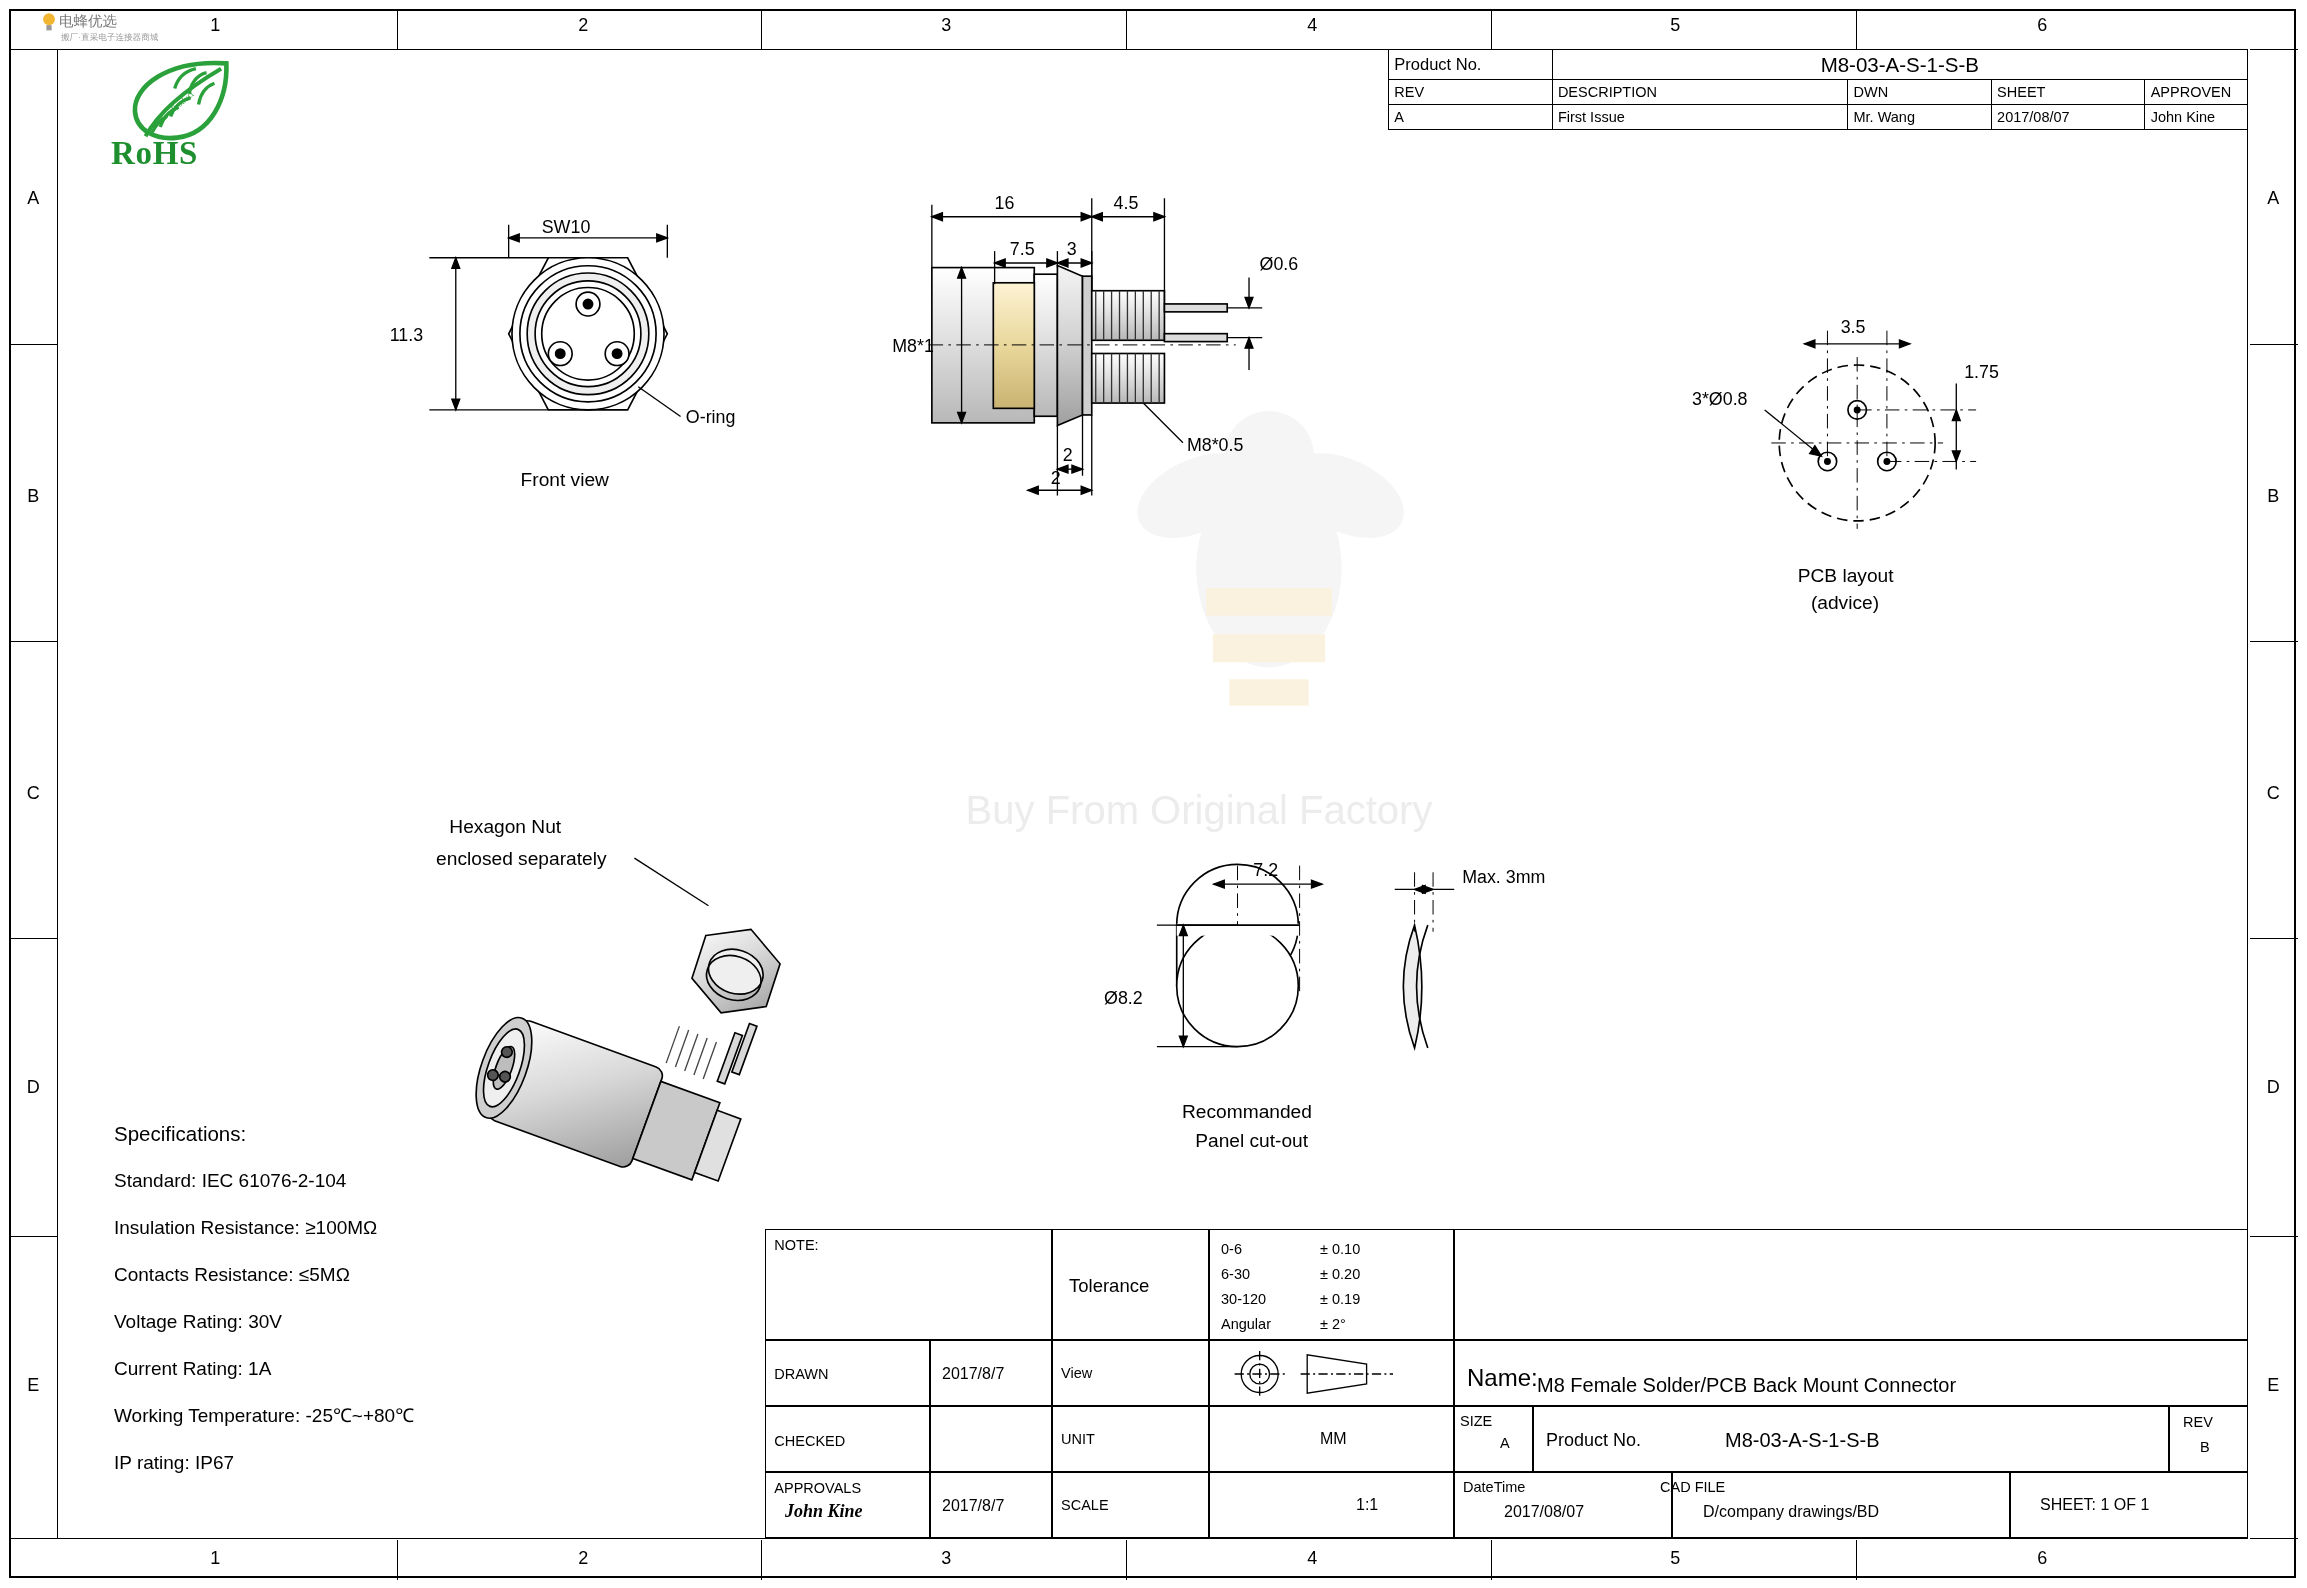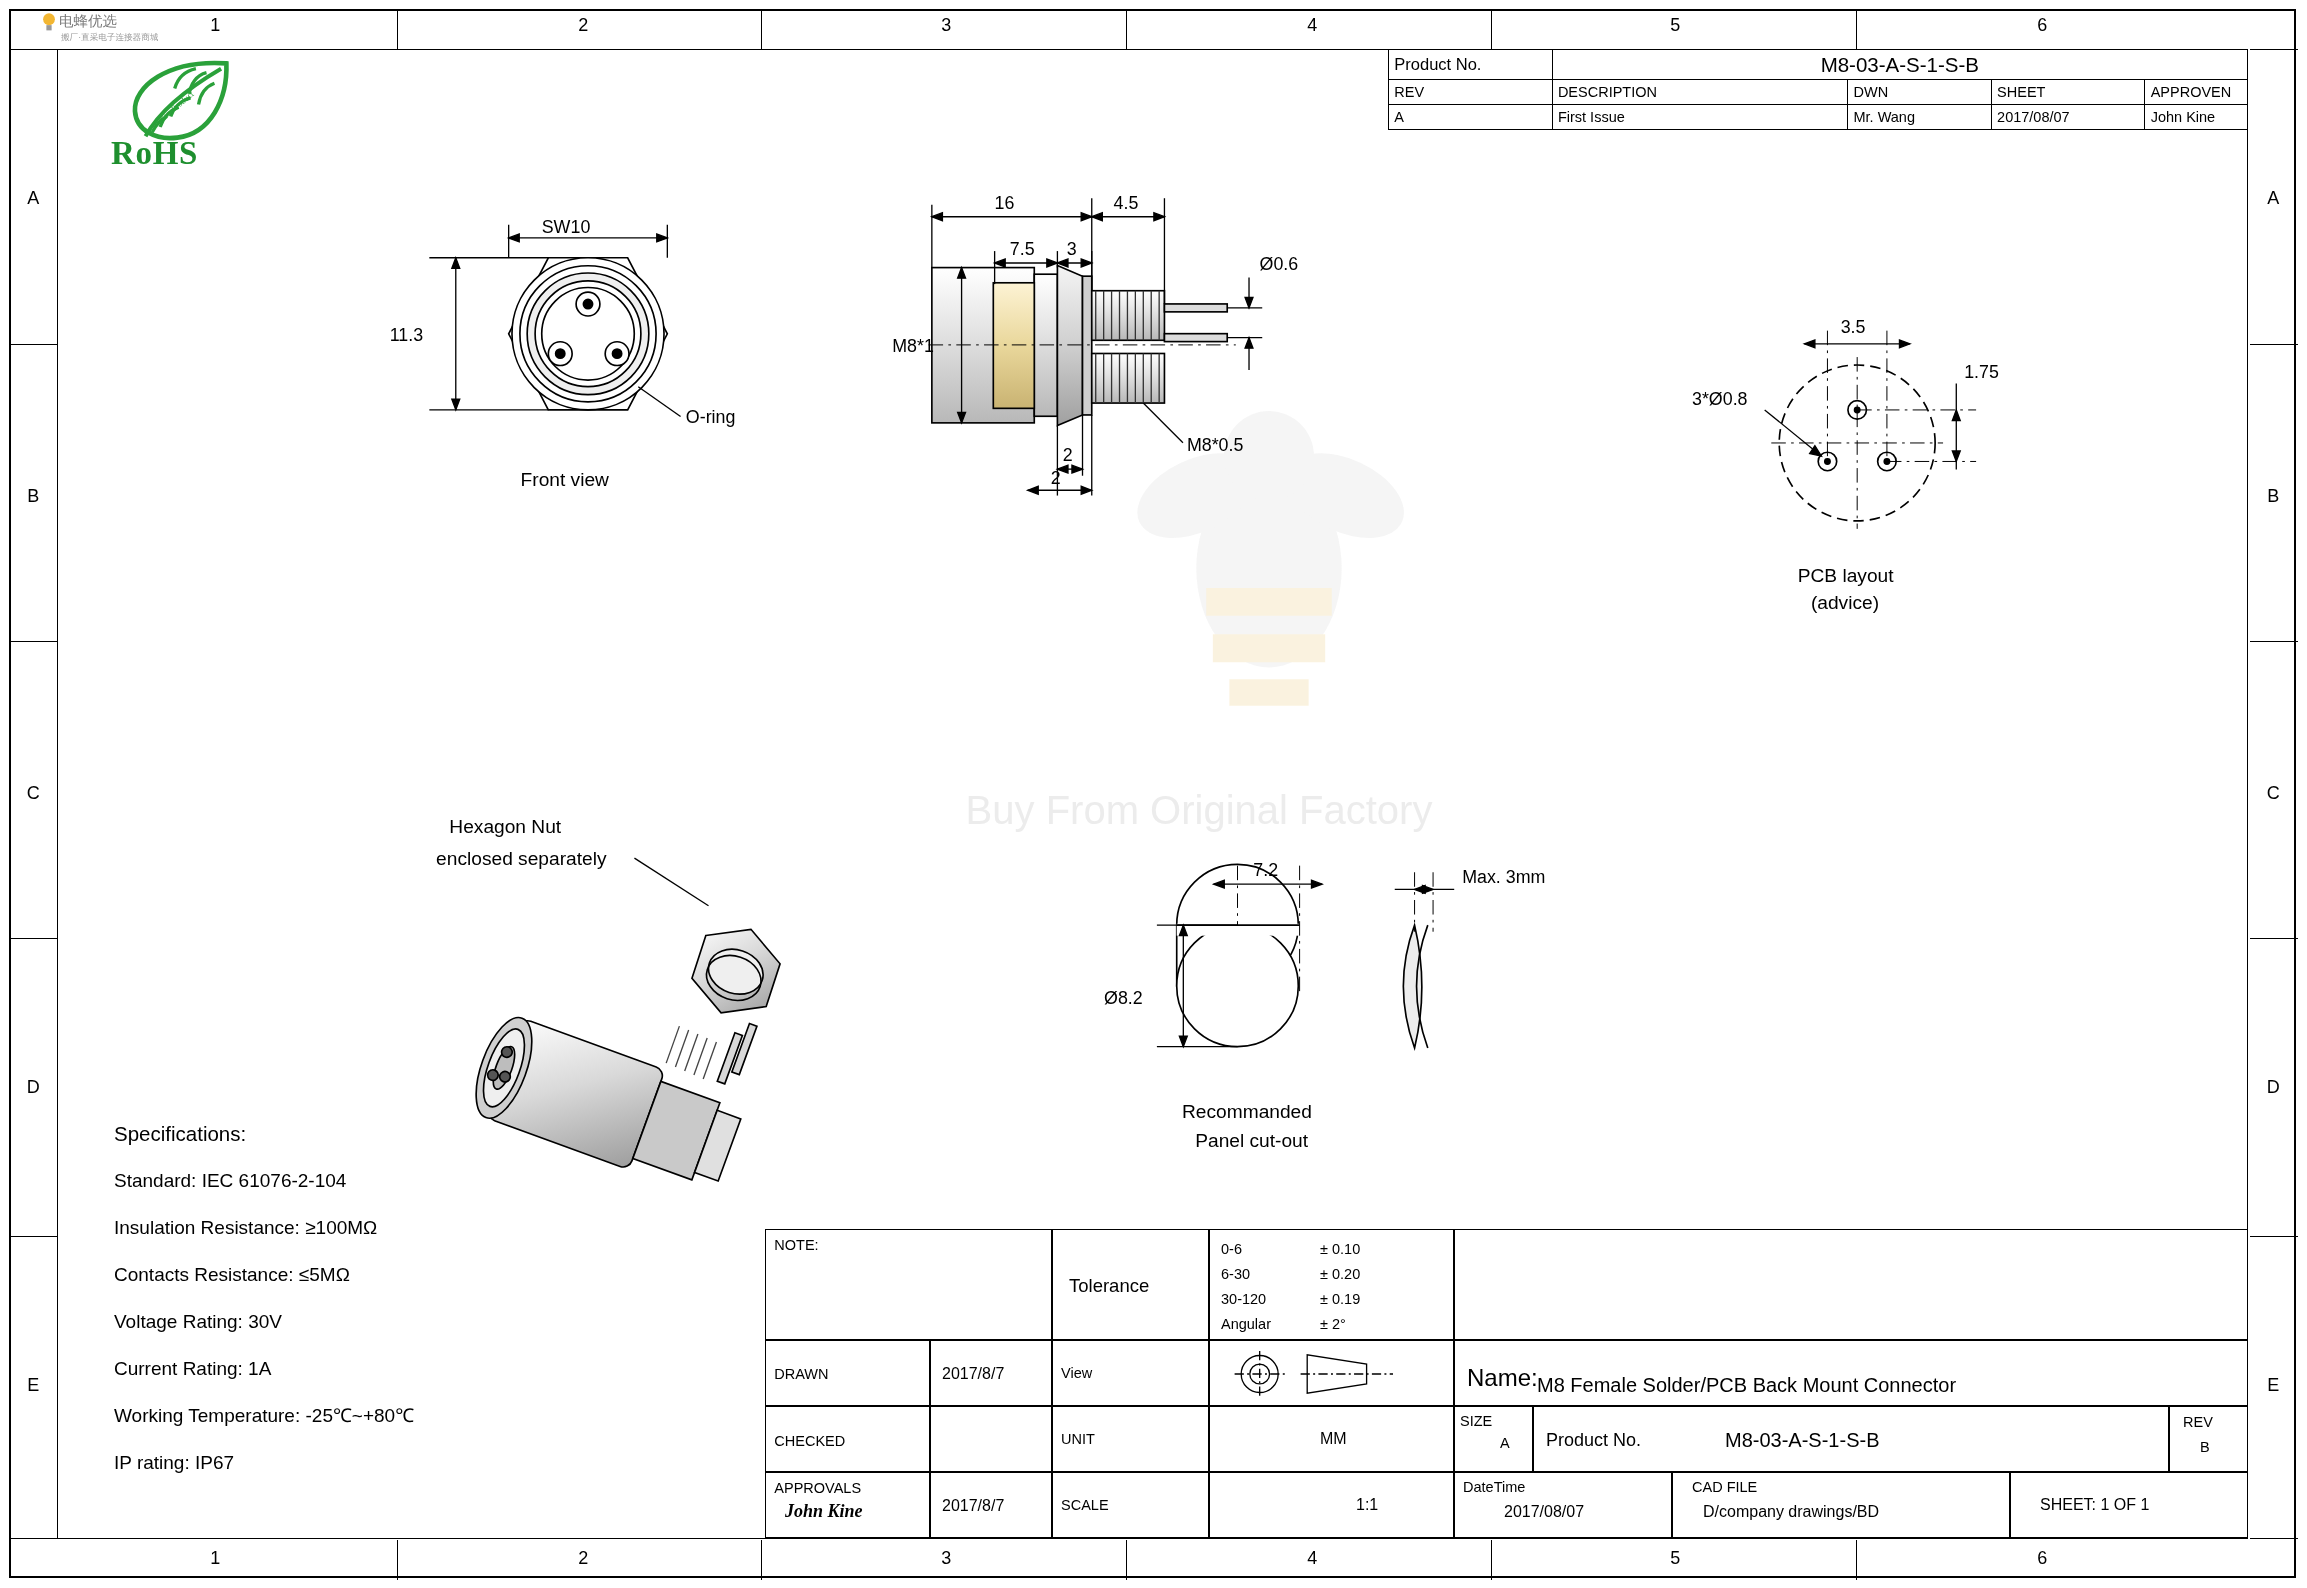--- a/index.html
+++ b/index.html
@@ -536,19 +536,19 @@
 
     <div class="lbl" style="left:695px;top:184px;">SIZE</div>
     <div class="lbl" style="left:735px;top:206px;">A</div>
     <div class="val" style="left:781px;top:201px;font-size:18px;">Product No.</div>
     <div class="val" style="left:960px;top:200px;font-size:20px;">M8-03-A-S-1-S-B</div>
     <div class="lbl" style="left:1418px;top:185px;">REV</div>
     <div class="lbl" style="left:1435px;top:210px;">B</div>
 
     <div class="lbl" style="left:698px;top:250px;">DateTime</div>
     <div class="val" style="left:739px;top:274px;">2017/08/07</div>
-    <div class="lbl" style="left:927px;top:250px;text-align:center;">CAD FILE</div>
+    <div class="lbl" style="left:895px;top:250px;text-align:center;">CAD FILE</div>
     <div class="val" style="left:938px;top:274px;">D/company drawings/BD</div>
     <div class="val" style="left:1275px;top:267px;">SHEET: 1 OF  1</div>
   </div>
 
 </div>
 
 
 </body></html>

